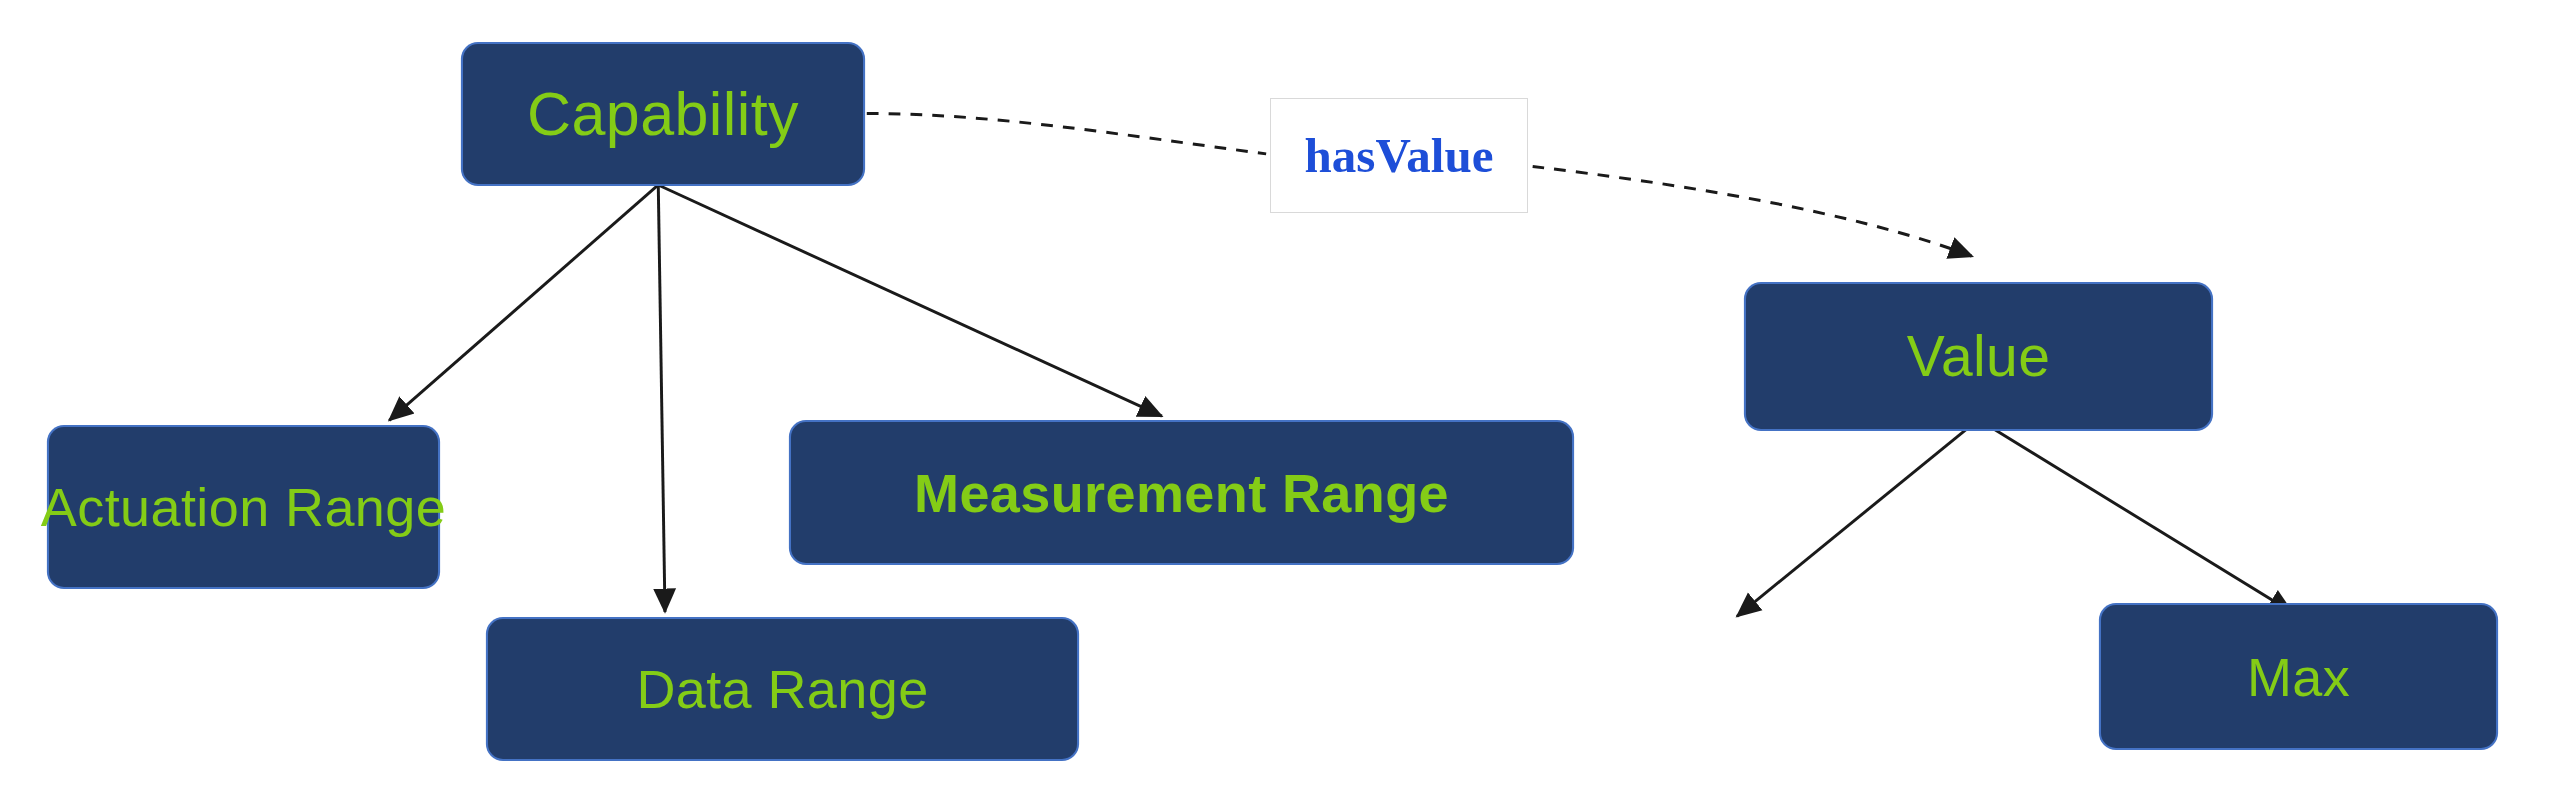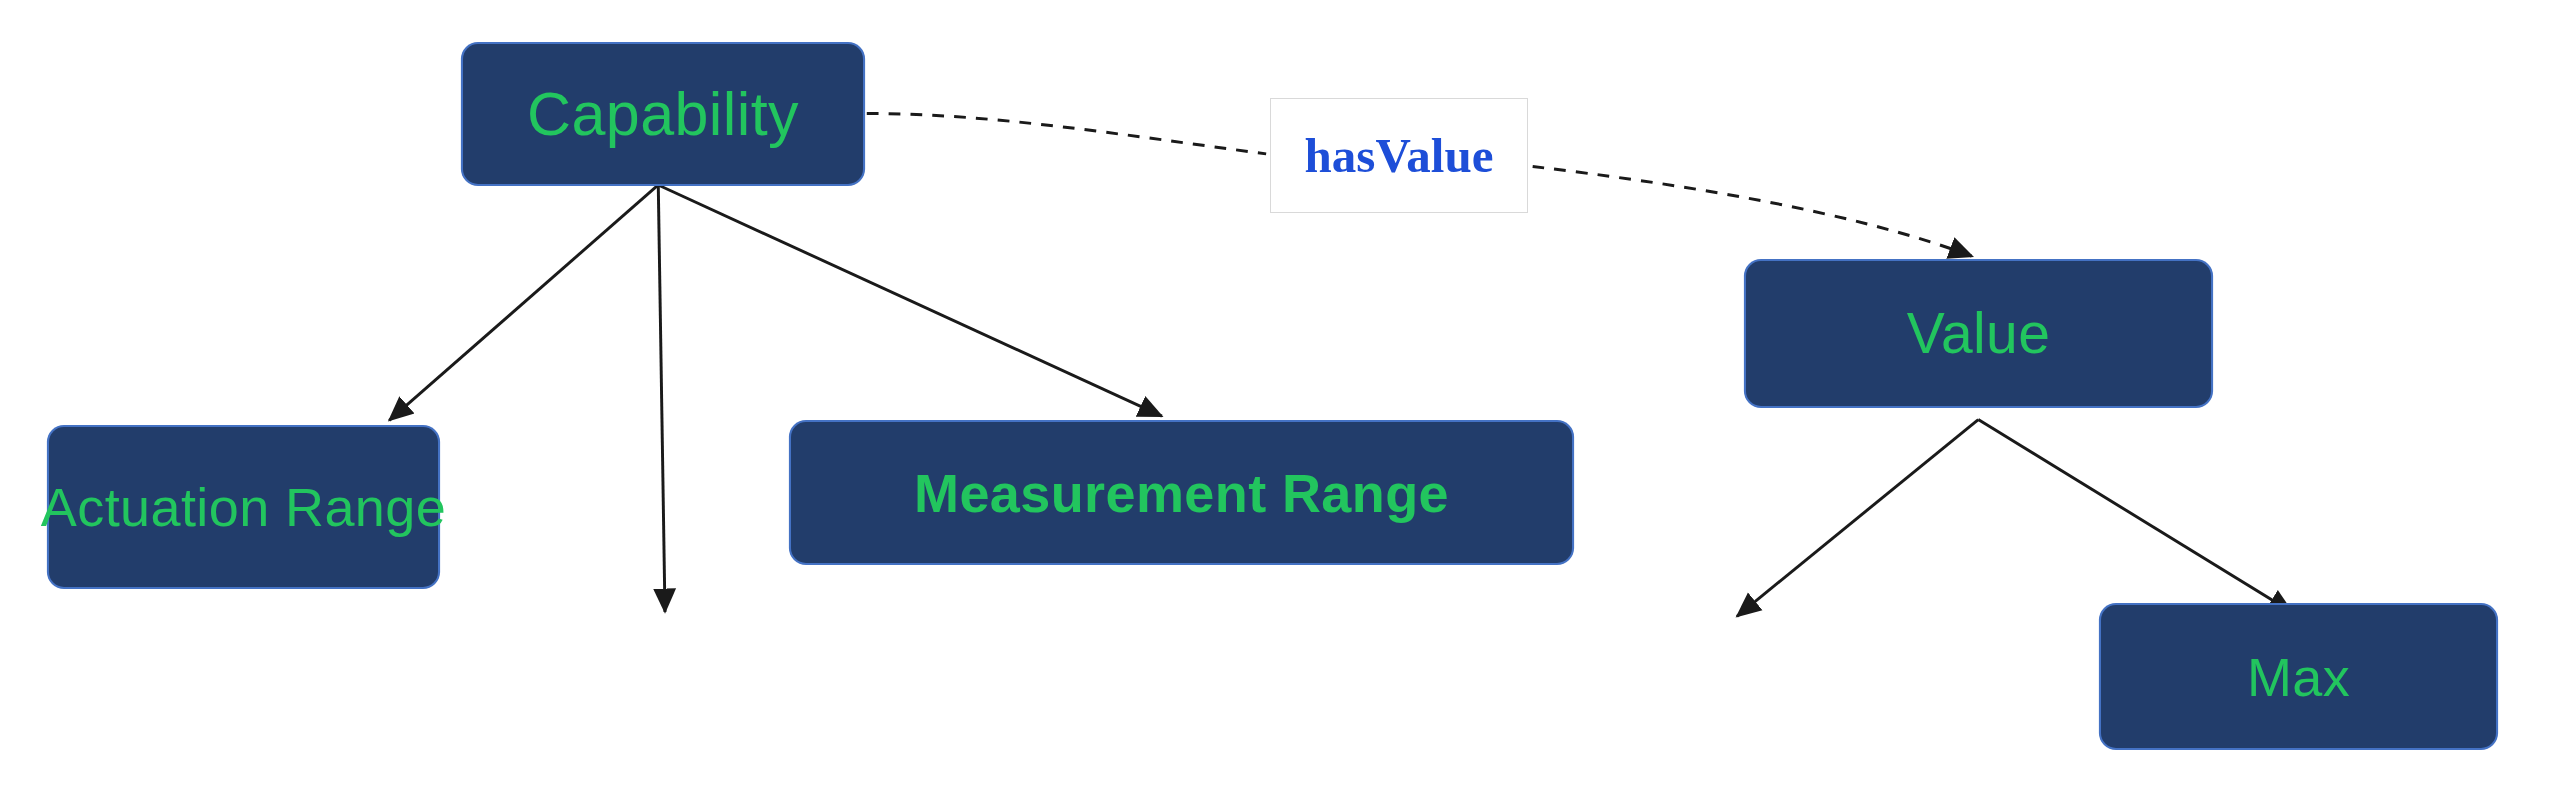--- a/index.html
+++ b/index.html
@@ -35,21 +35,21 @@
     align-items: center;
     justify-content: center;
     color: #ffffff;
     font-family: "Liberation Sans", sans-serif;
     font-weight: 400;
     letter-spacing: 0.4px;
     white-space: nowrap;
     box-sizing: border-box;
   }
   .node-label {
-    color: #22c55e;
+    color: #84cc16;
     line-height: 1;
   }
   .edge-label {
     position: absolute;
     background: #ffffff;
     border: 1.3px solid #d9d9d9;
     display: flex;
     align-items: center;
     justify-content: center;
     box-sizing: border-box;
@@ -94,22 +94,25 @@
   </div>
 
   <div class="node" id="node-actuation-range" style="left:49px; top:427px; width:389px; height:160px; font-size:54px;">
     <span class="node-label">Actuation Range</span>
   </div>
 
   <div class="node" id="node-measurement-range" style="left:791px; top:422px; width:781px; height:141px; font-size:54px;font-weight:bold;">
     <span class="node-label">Measurement Range</span>
   </div>
 
+  <div class="node" id="node-data-range" style="left:488px; top:619px; width:589px; height:140px; font-size:54px;">
+    <span class="node-label">Data Range</span>
+  </div>
 
-  <div class="node" id="node-value" style="left:1746px; top:261px; width:465px; height:145px; font-size:57px;">
+  <div class="node" id="node-value" style="left:1746px; top:284px; width:465px; height:145px; font-size:57px;">
     <span class="node-label">Value</span>
   </div>
 
 
   <div class="node" id="node-max" style="left:2101px; top:605px; width:395px; height:143px; font-size:54px;">
     <span class="node-label">Max</span>
   </div>
 
   <div class="edge-label" id="edge-label-has-value" style="left:1270px; top:98px; width:258px; height:115px;">
     <span class="edge-label-text" style="font-size:49px;">hasValue</span>

